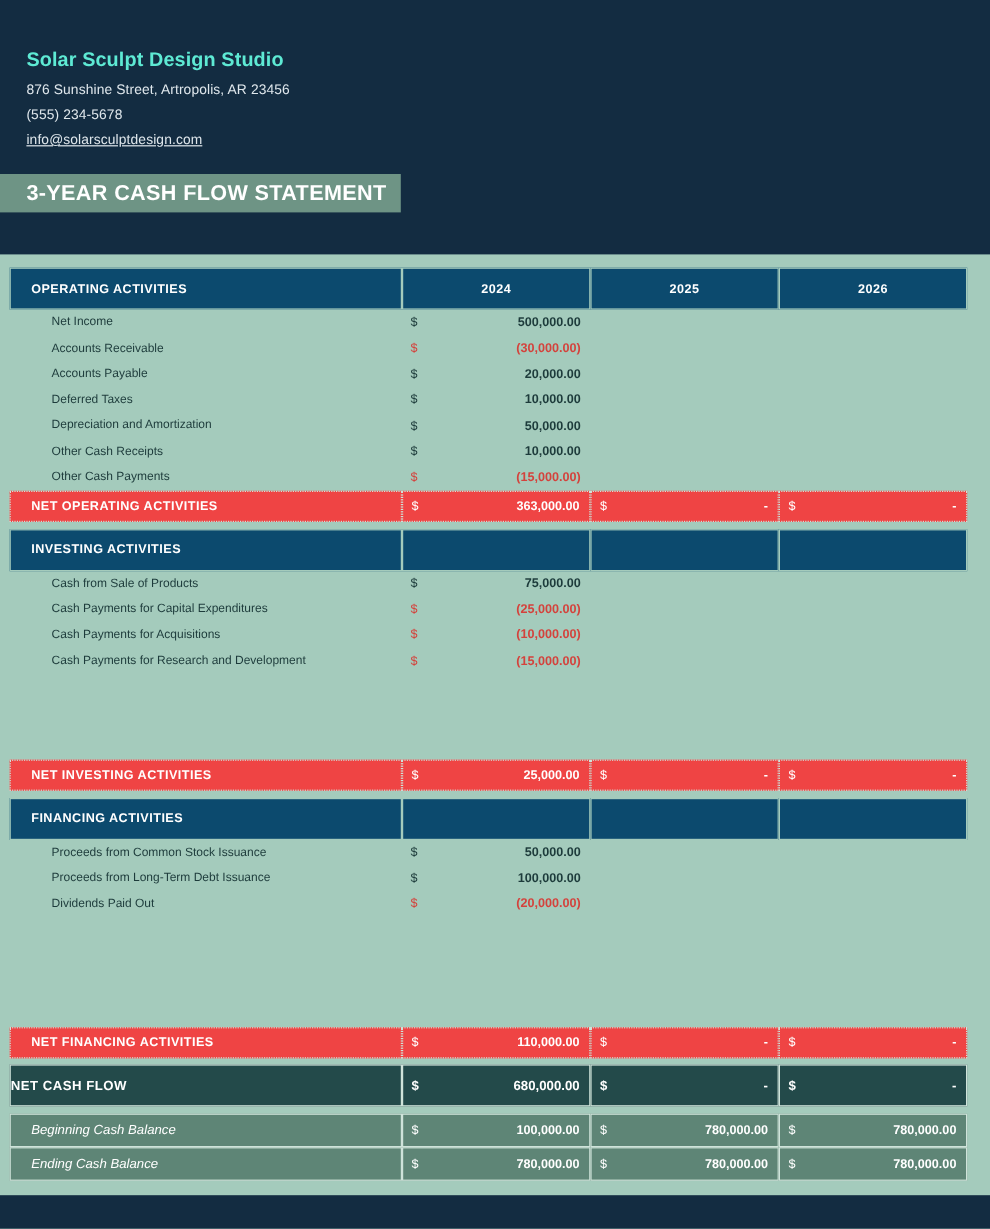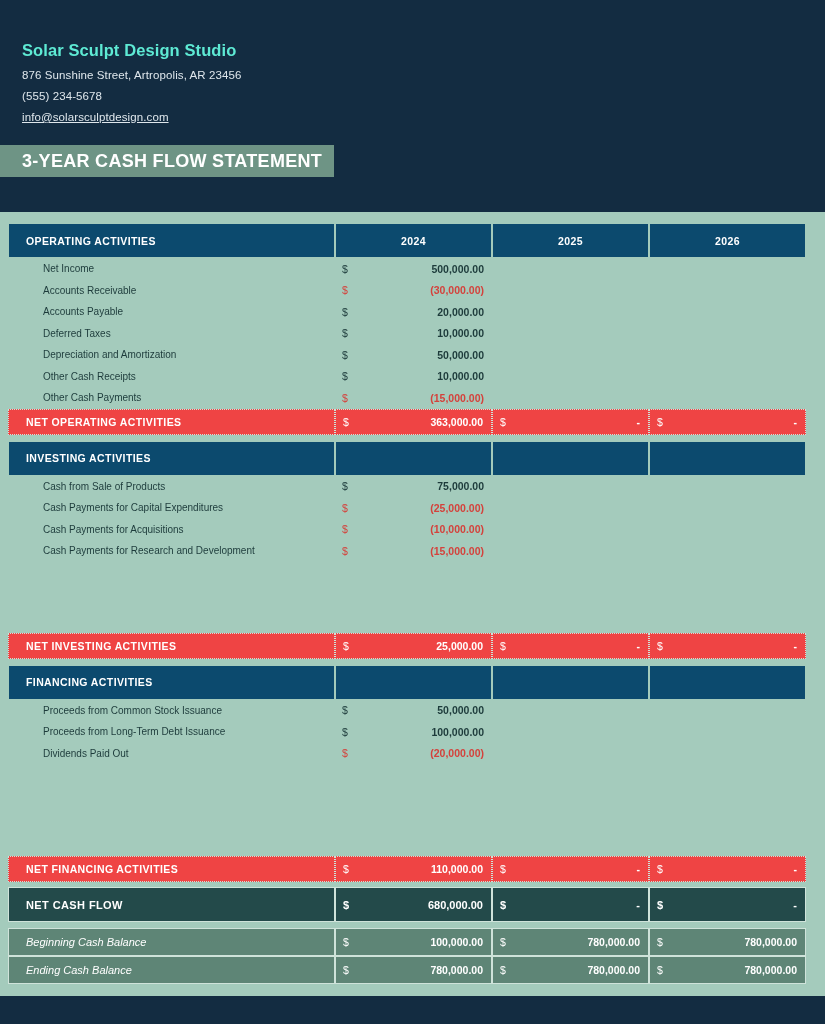--- a/index.html
+++ b/index.html
@@ -184,21 +184,20 @@
   .row.netflow .cell-label,
   .row.netflow .cell-amt {
     background: #234a4a;
     border: 1.5px solid #cfe3da;
     height: 35px;
     box-sizing: border-box;
   }
   .row.netflow .cell-label {
     display: flex;
     align-items: center;
-    padding-left: 17px;
     font-size: 11px;
     font-weight: bold;
     color: #ffffff;
     letter-spacing: 0.4px;
   }
   .row.netflow .cell-amt .cur,
   .row.netflow .cell-amt .val {
     color: #ffffff;
     font-weight: bold;
     font-size: 11px;

